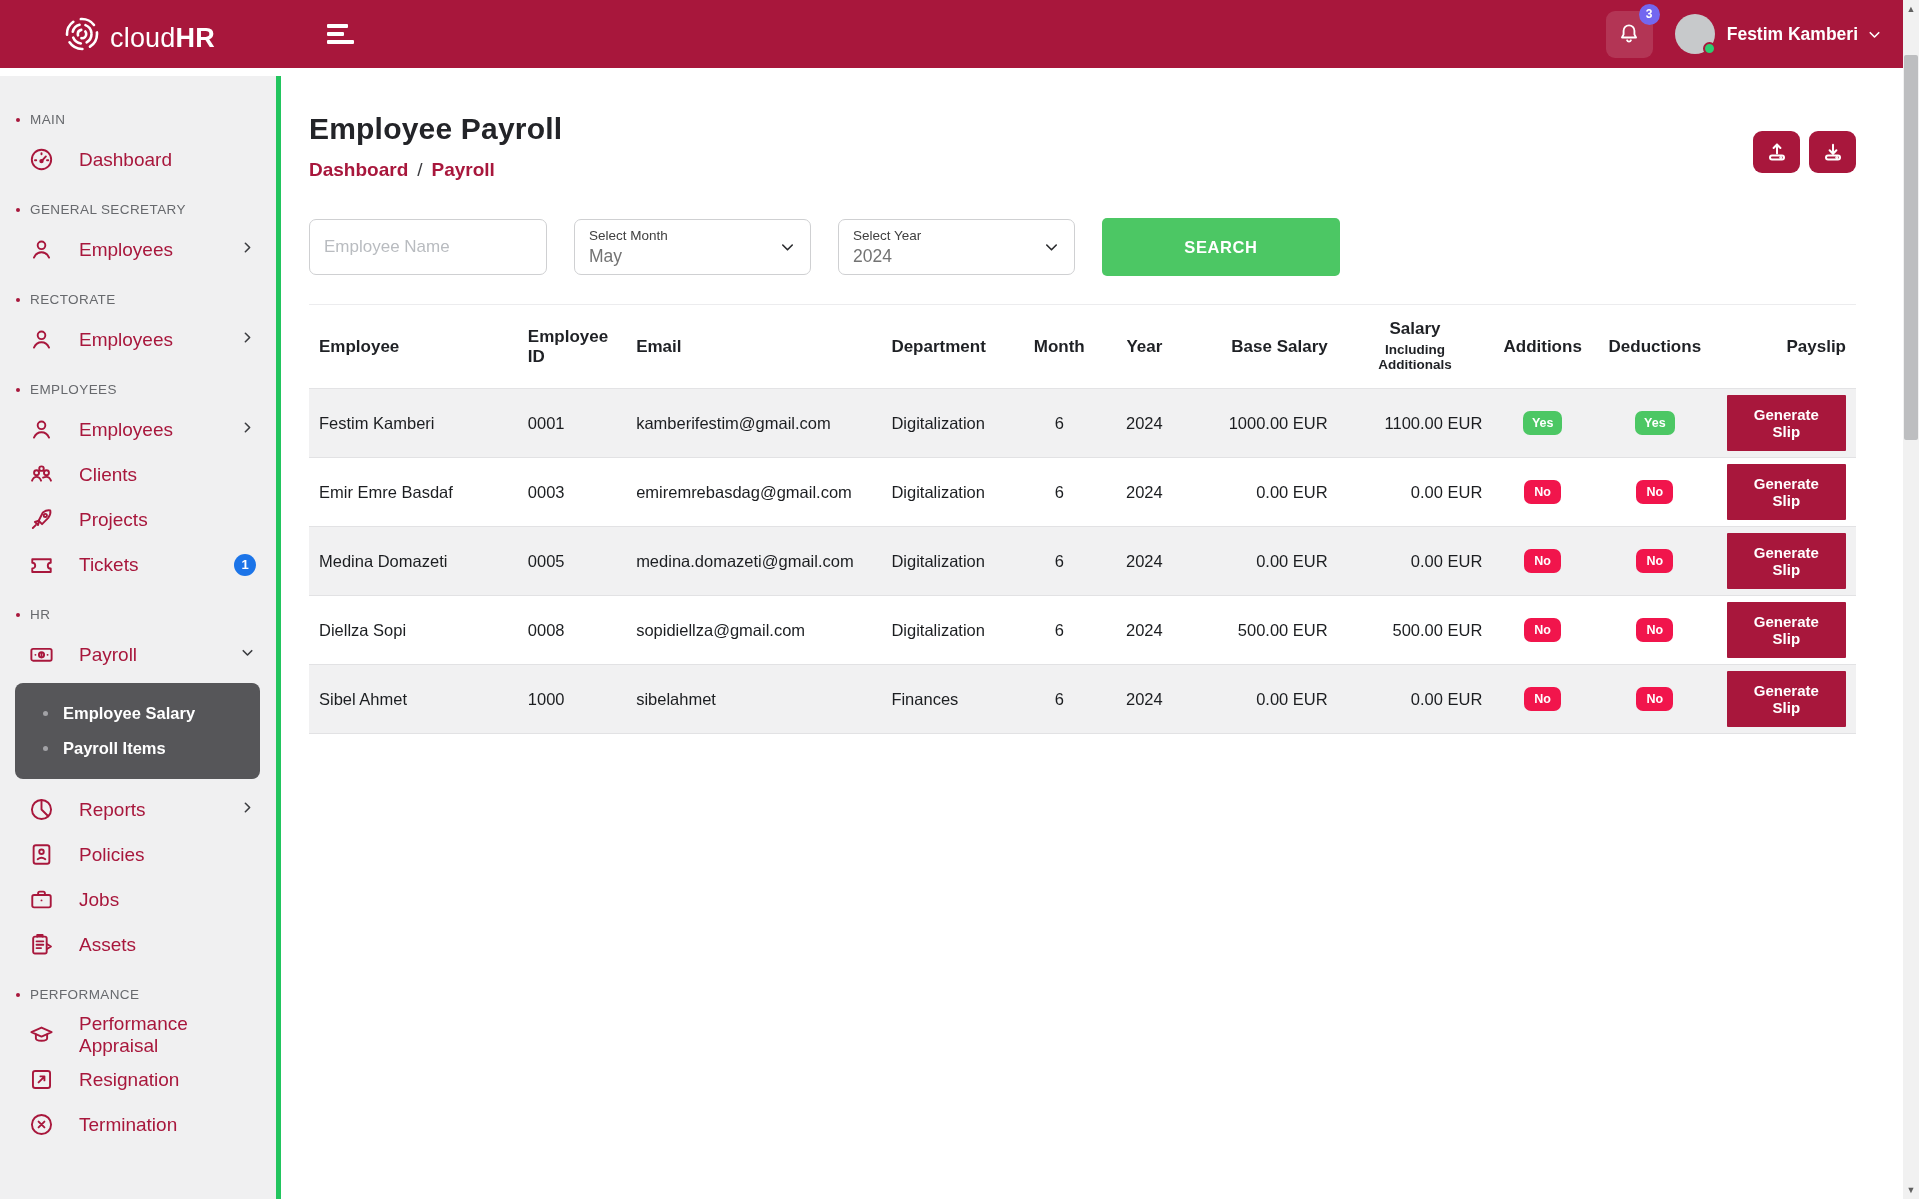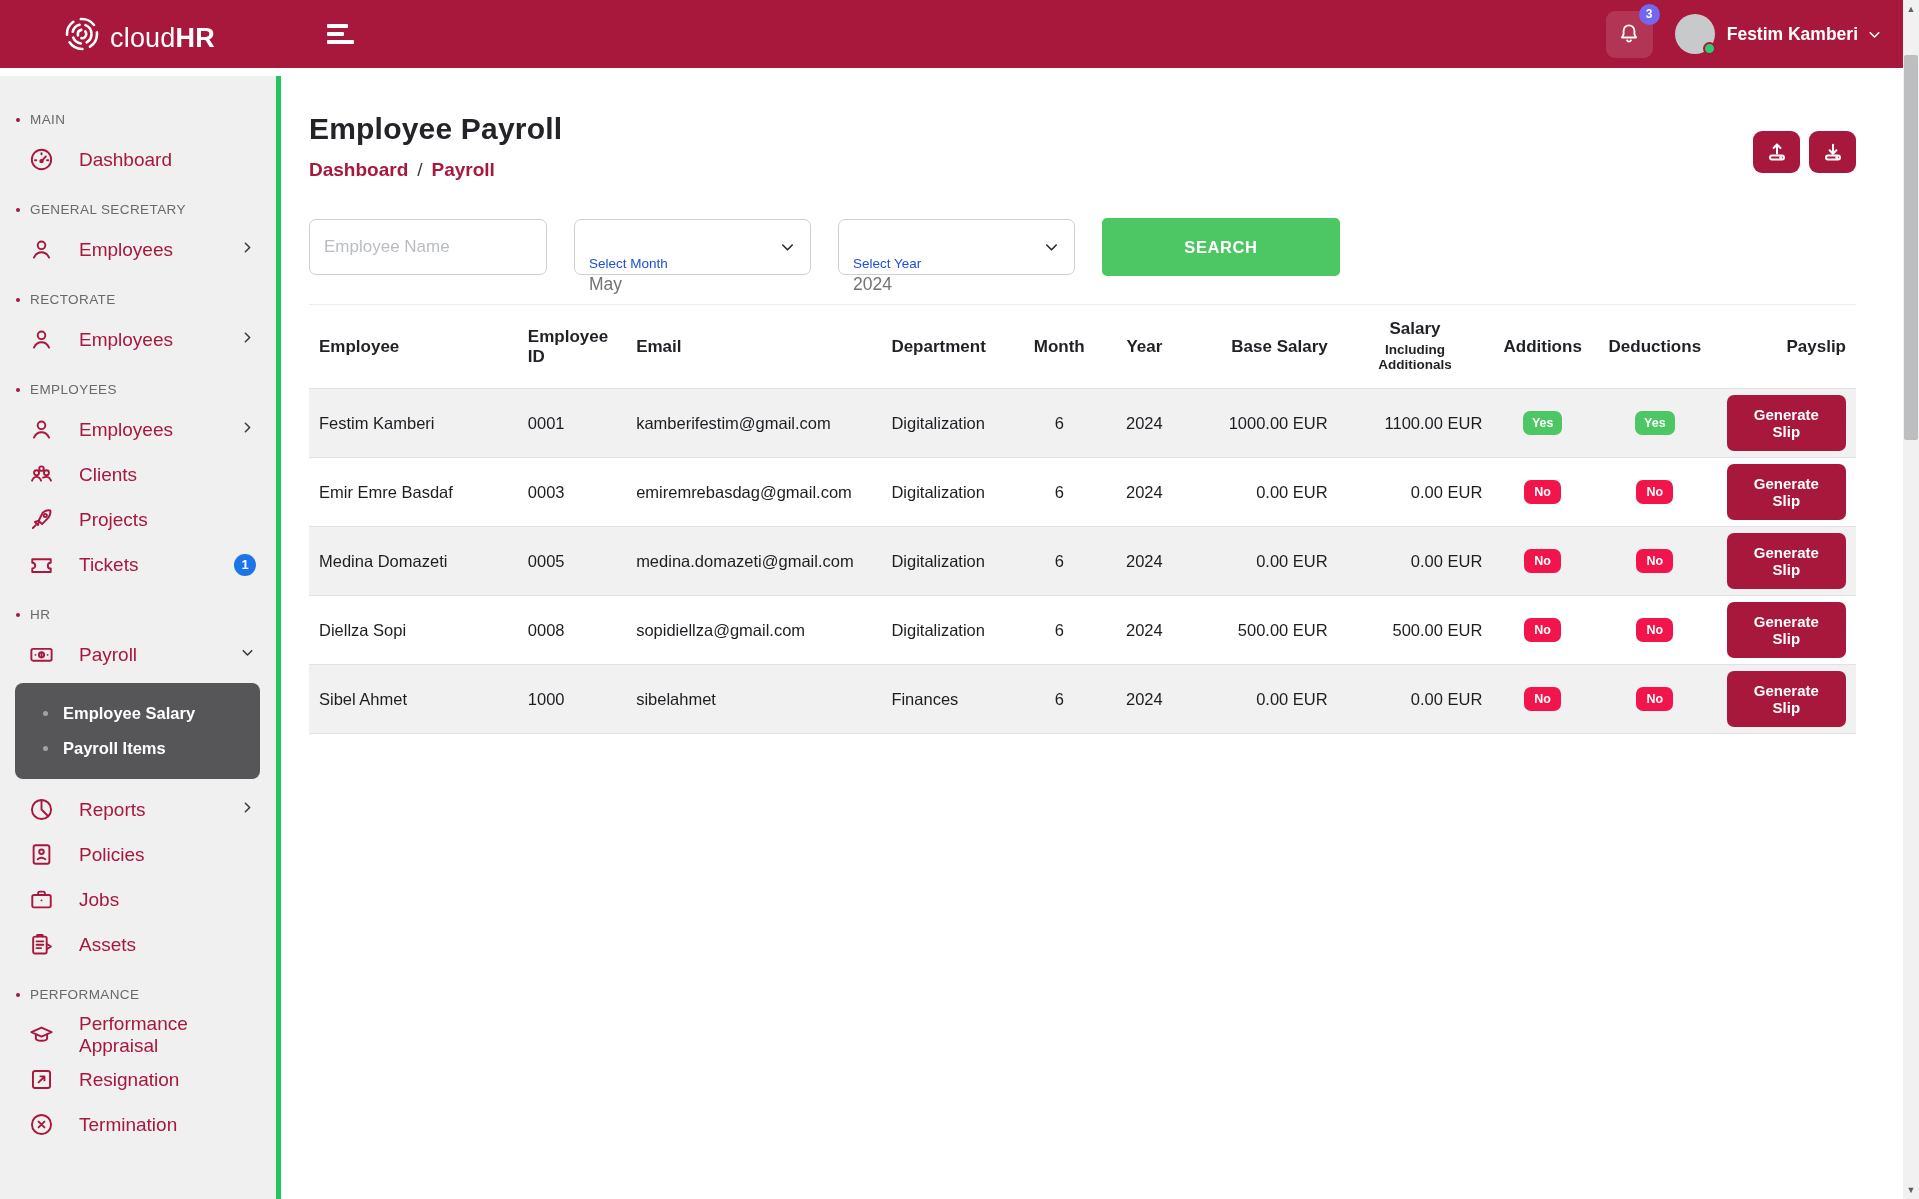--- a/index.html
+++ b/index.html
@@ -98,21 +98,21 @@
   .filters{ display:flex; gap:27px; margin-top:38px; align-items:stretch; }
   .name-input{
     width:238px; height:56px; border:1px solid #cfd0d2; border-radius:7px;
     padding:0 14px; font-size:17px; color:#333; font-family:"Liberation Sans",sans-serif; outline:none; background:#fff;
   }
   .name-input::placeholder{ color:#b9bcc0; }
   .select-box{
     position:relative; width:237px; height:56px; border:1px solid #cfd0d2; border-radius:7px;
     background:#fff; padding:8px 36px 8px 14px; cursor:pointer;
   }
-  .select-label{ display:block; font-size:13.5px; color:#1d4ed8;margin-top:28px; }
+  .select-label{ display:block; font-size:13.5px; color:#404040; }
   .select-value{ display:block; font-size:17.5px; color:#737373; margin-top:3px; }
   .select-chevron{ position:absolute; right:13px; top:50%; transform:translateY(-50%); display:flex; }
   .search-btn{
     width:238px; height:58px; margin-top:-1px; border:none; border-radius:5px; background:var(--green);
     color:#fff; font-size:16.5px; font-weight:700; letter-spacing:.6px; cursor:pointer;
     font-family:"Liberation Sans",sans-serif;
   }
 
   
   .payroll-table{ width:100%; margin-top:28px; border-collapse:collapse; table-layout:fixed; }
@@ -132,21 +132,21 @@
     border-bottom:1px solid #e2e2e4;
   }
   .payroll-table tbody tr:nth-child(odd){ background:var(--stripe); }
   .pill{
     display:inline-block; min-width:37px; padding:5px 9px; border-radius:7px;
     color:#fff; font-size:12.5px; font-weight:700; text-align:center;
   }
   .pill.yes{ background:var(--green); }
   .pill.no{ background:var(--red-badge); }
   .slip-btn{
-    border:none; border-radius:7px; background:var(--primary); color:#fff;
+    border:none; border-radius:1px; background:var(--primary); color:#fff;
     font-size:15px; font-weight:700; padding:11px 15px; cursor:pointer;
     font-family:"Liberation Sans",sans-serif;
   }
 
   
   .scrollbar{ position:absolute; top:0; right:0; width:16px; height:1199px; background:#f1f1f1; z-index:10; }
   .sb-arrow{ position:absolute; left:0; width:16px; height:18px; display:flex; align-items:center; justify-content:center; color:#606060; font-size:9px; cursor:pointer; }
   .sb-arrow.up{ top:0; }
   .sb-arrow.down{ bottom:0; }
   .sb-thumb{ position:absolute; left:1px; top:55px; width:14px; height:385px; background:#bdbec0; border-radius:2px; cursor:grab; }

